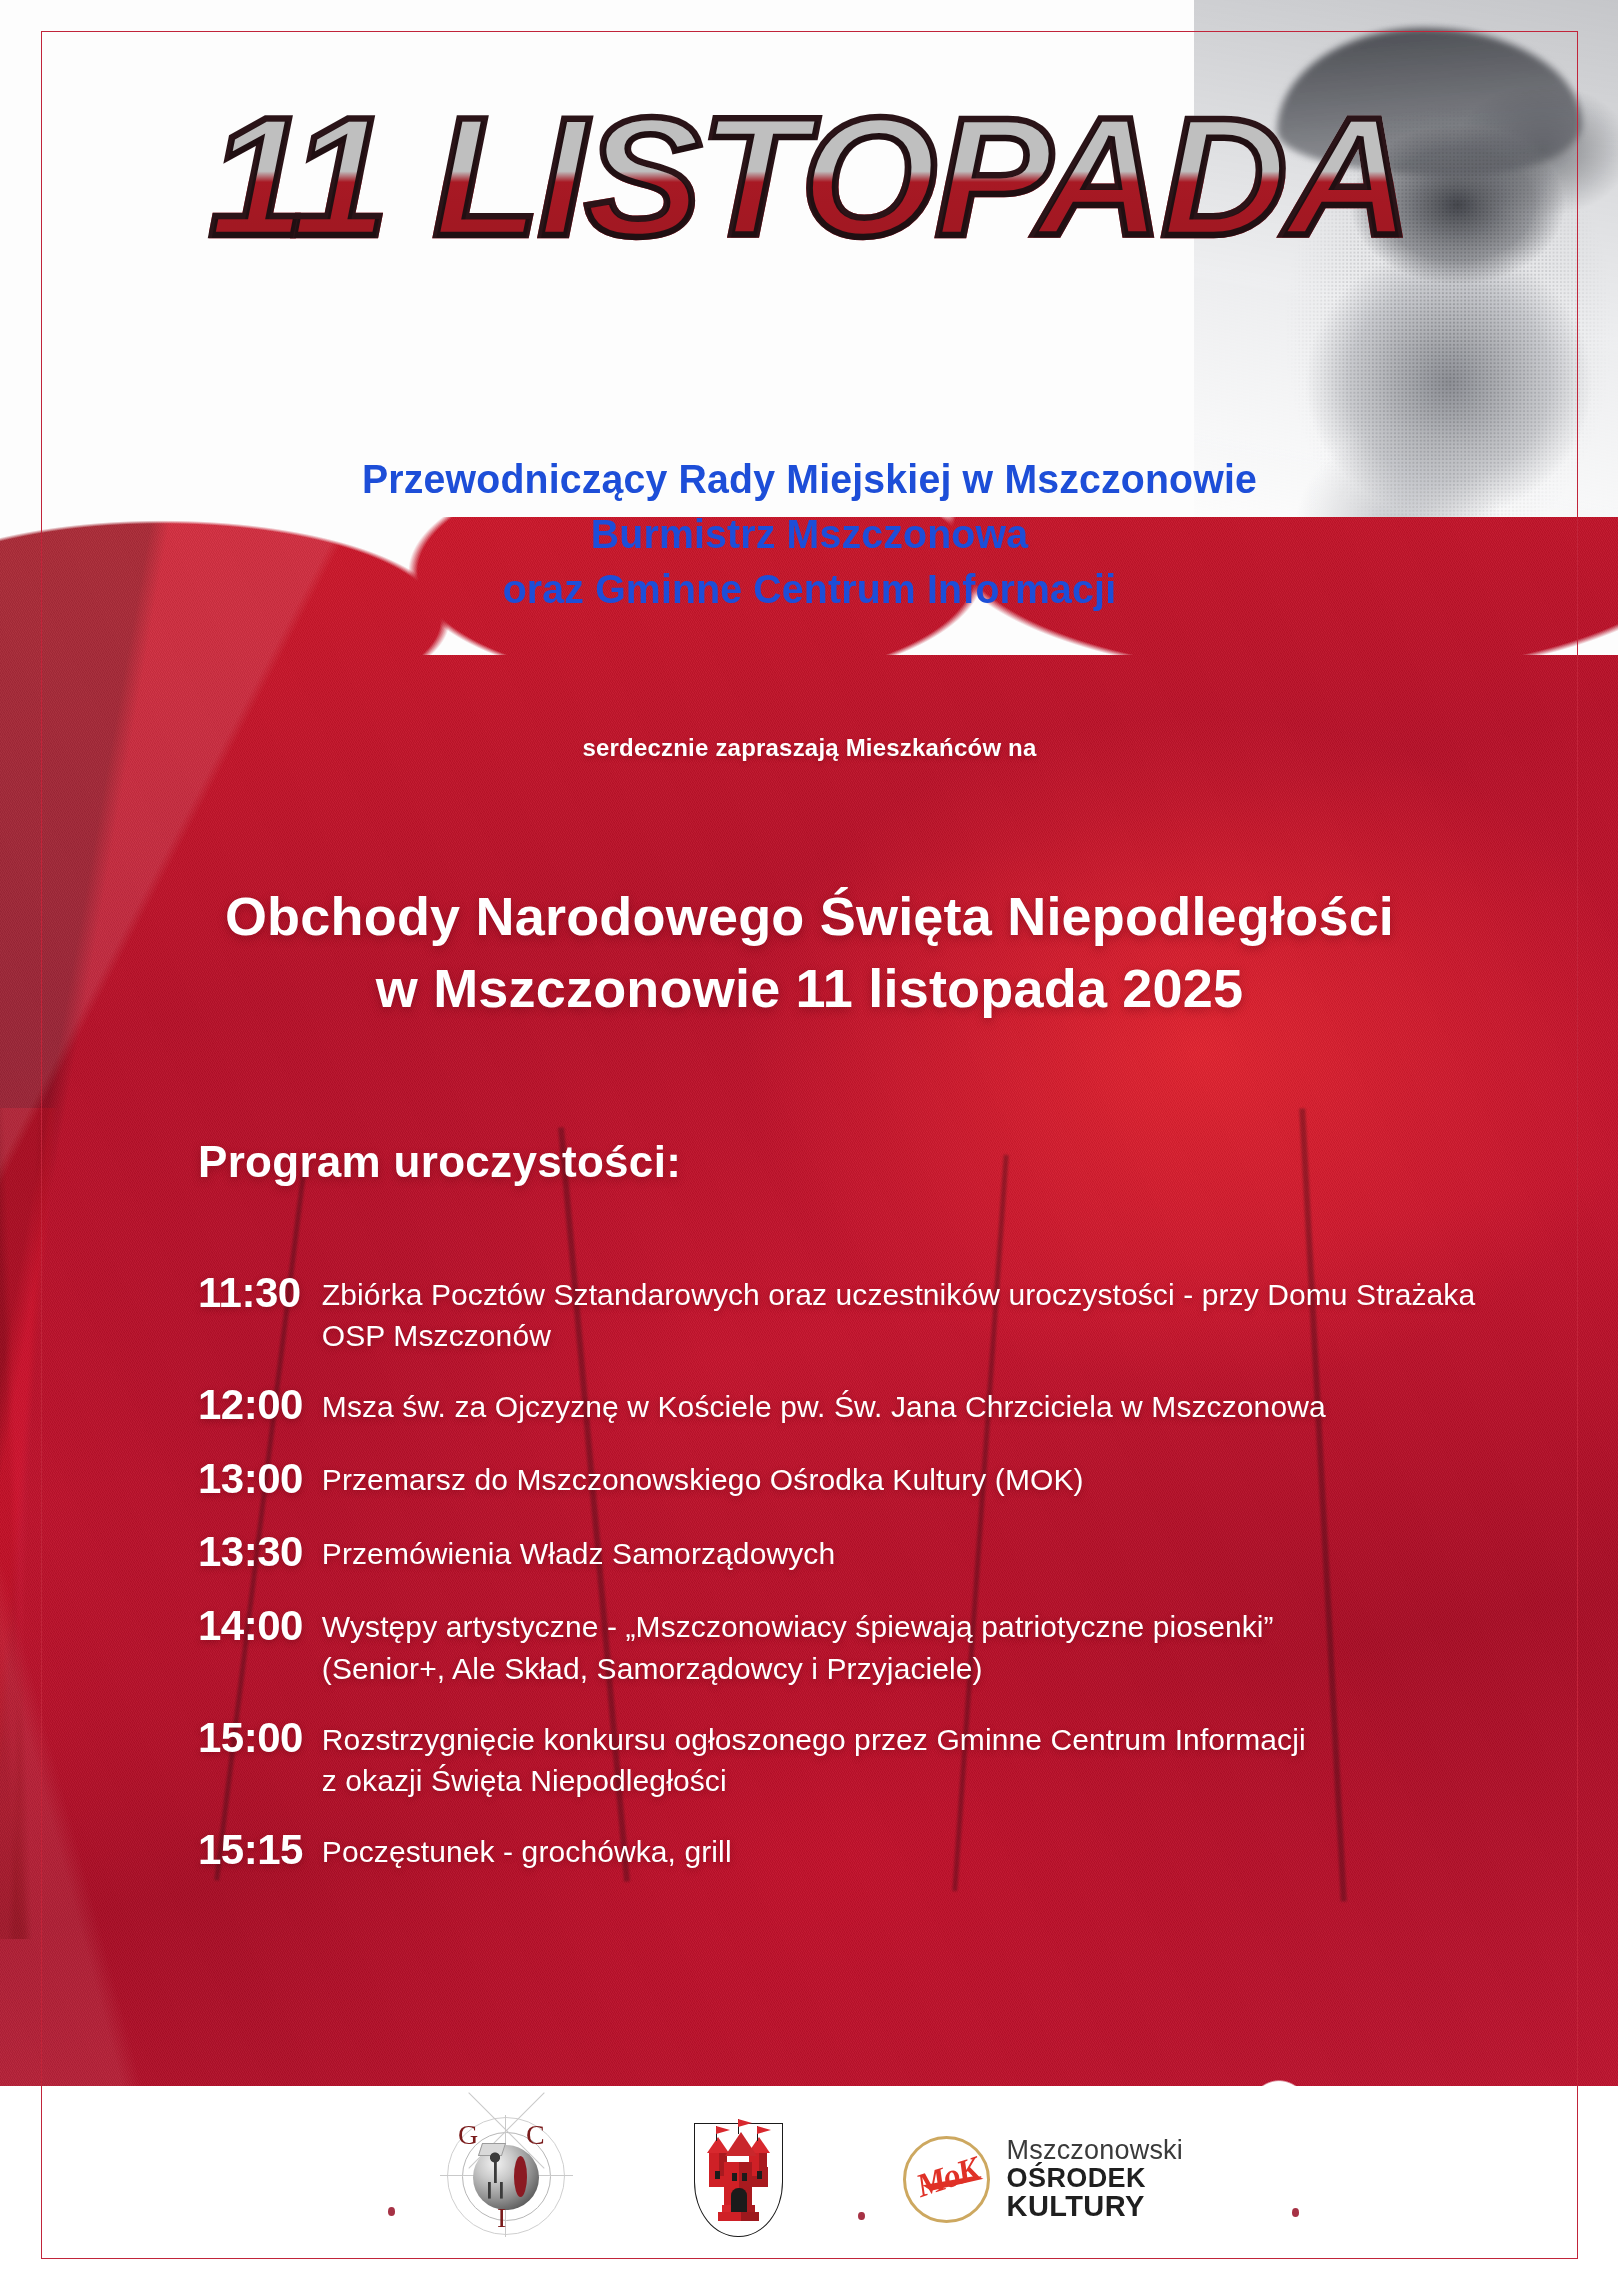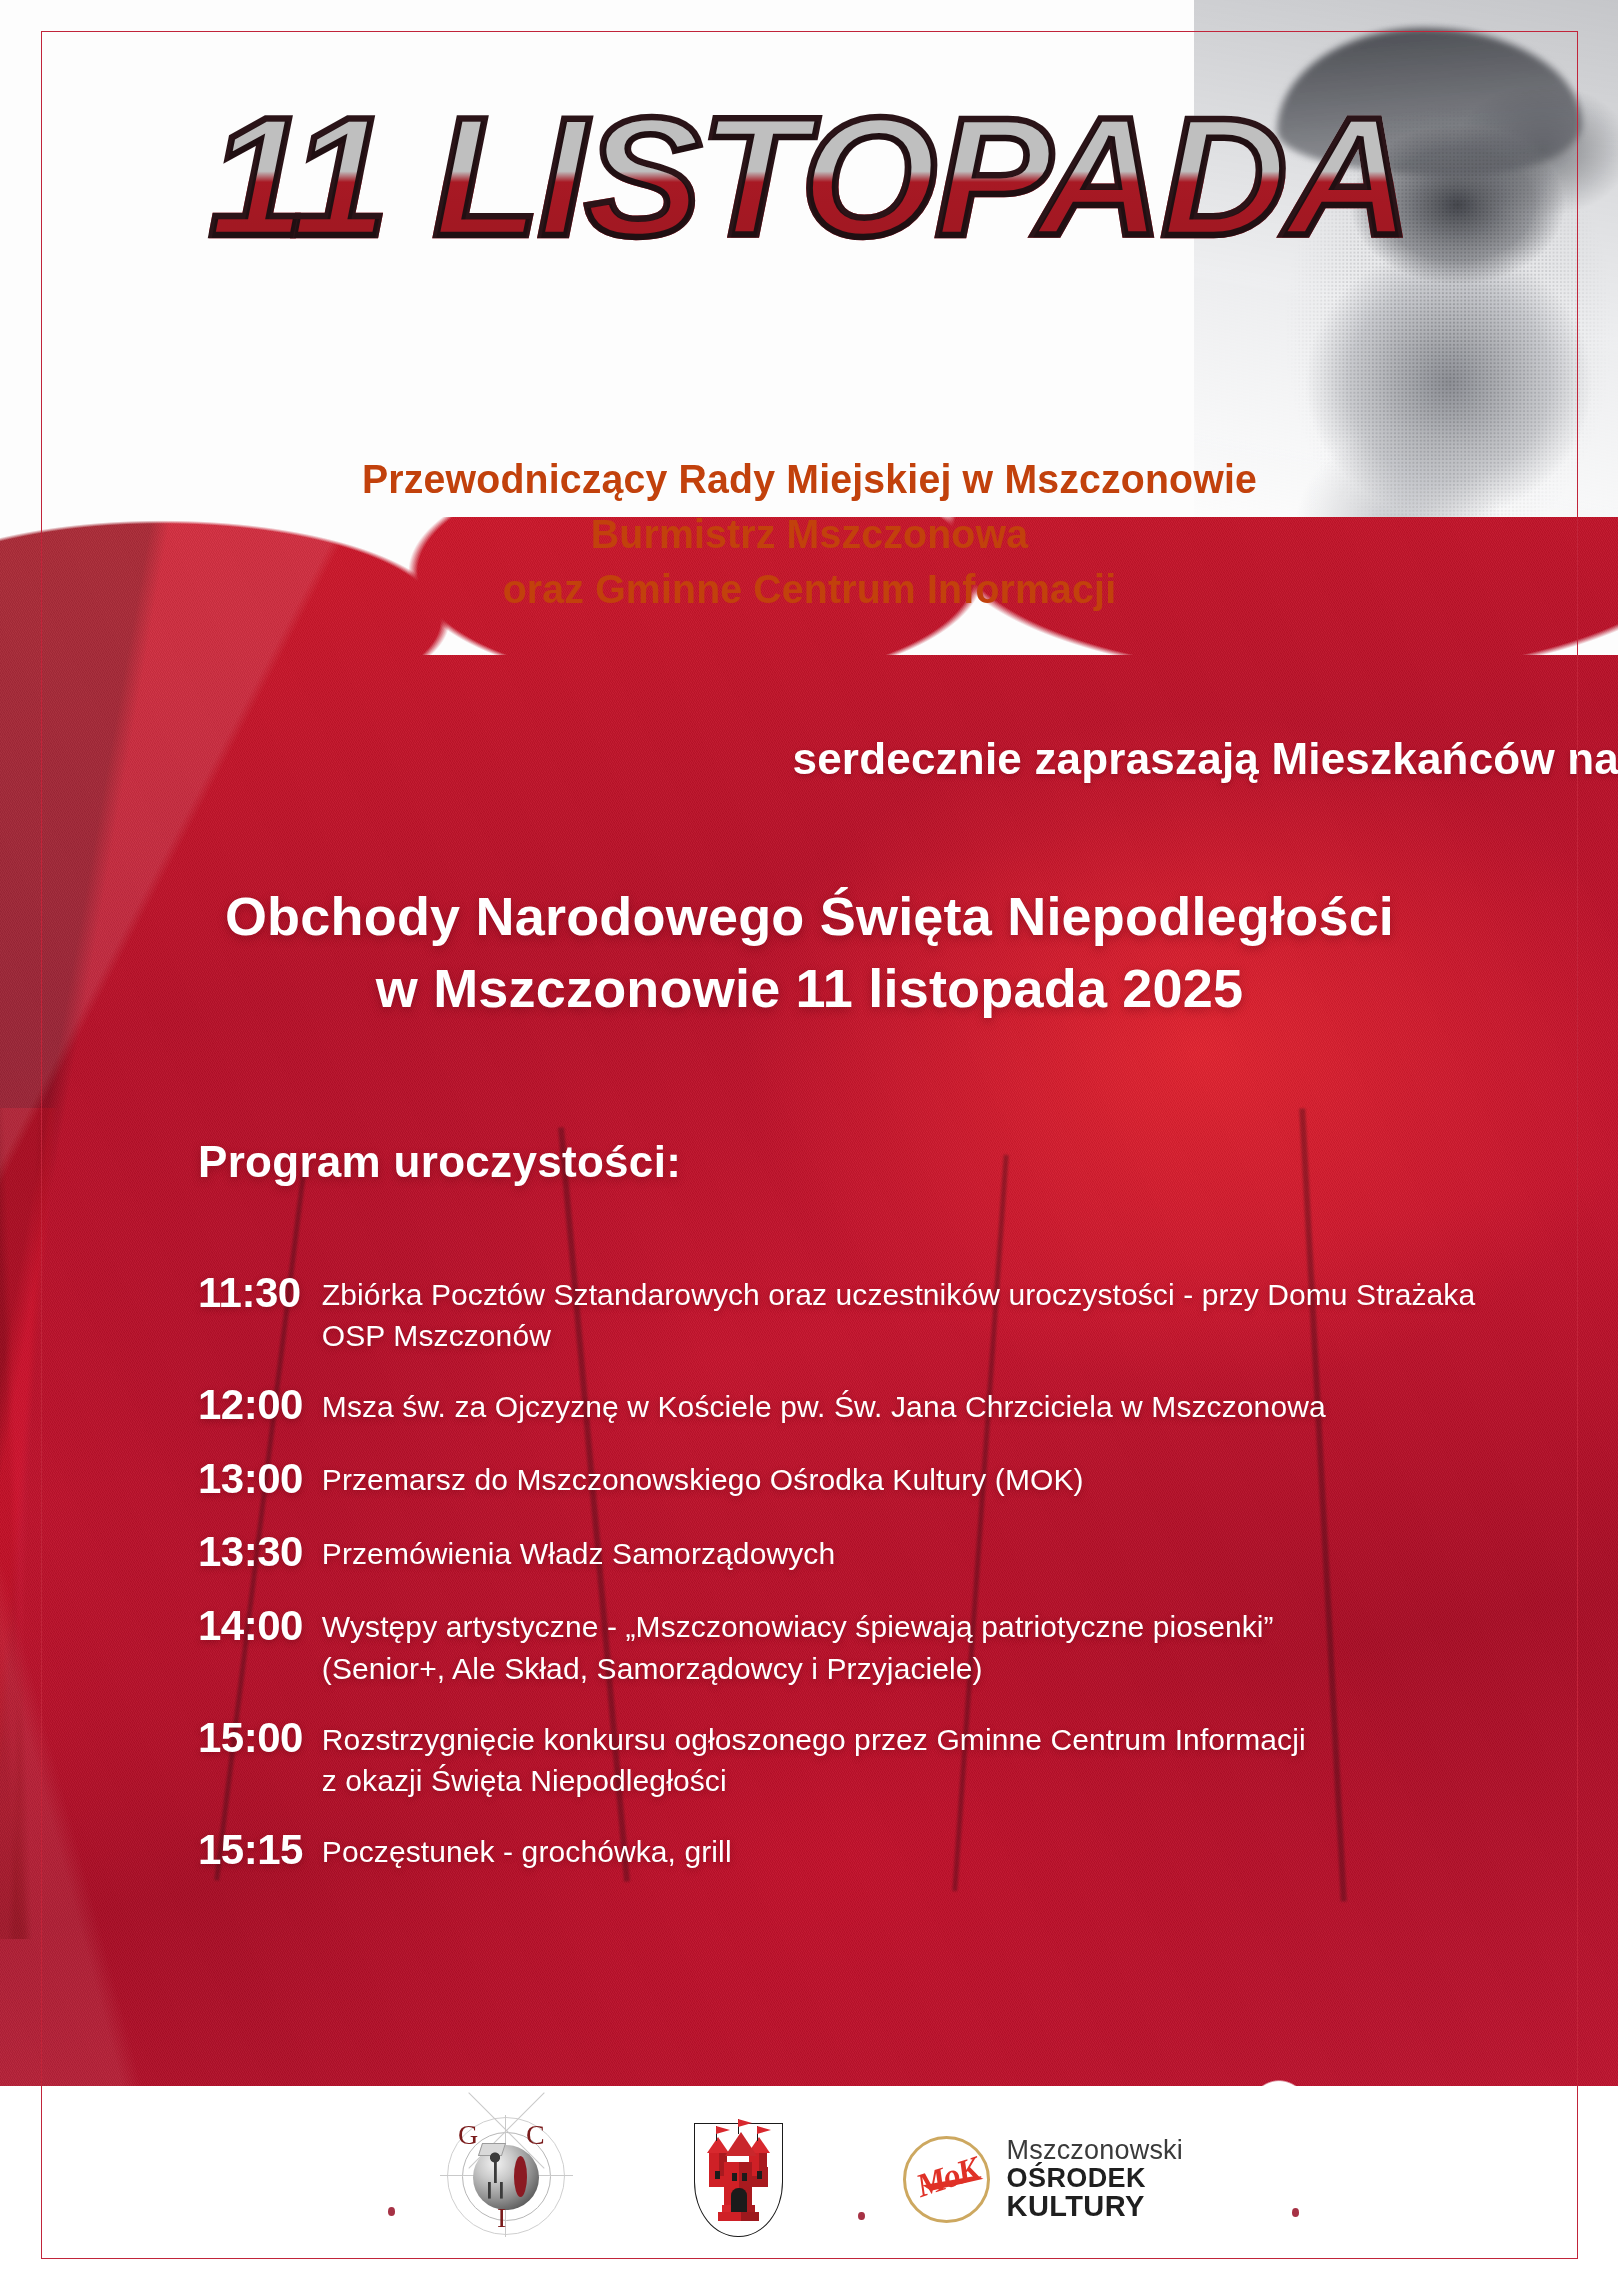--- a/index.html
+++ b/index.html
@@ -170,33 +170,33 @@
     -webkit-text-stroke:6.5px #2b1418;
     paint-order:stroke fill;
     text-shadow:0 2.8px 0 rgba(0,0,0,.25);
   }
 
   
   .org-block{
     position:absolute; left:0; top:452px; width:100%;
     text-align:center; z-index:20;
     font-family:"Liberation Sans Narrow","Liberation Sans", sans-serif;
-    font-weight:700; color:#c2410c;
+    font-weight:700; color:#1d4ed8;
     font-size:40px; line-height:1.38;
     letter-spacing:0.2px;
   }
   .org-block div{ transform:scaleX(.98); }
 
   
   .invite{
     position:absolute; left:0; top:734px; width:100%;
-    text-align:right; z-index:20;
+    text-align:center; z-index:20;
     font-family:"Liberation Sans Narrow","Liberation Sans", sans-serif;
     font-weight:700; color:#ffffff;
-    font-size:44px; letter-spacing:0.2px;
+    font-size:24px; letter-spacing:0.2px;
     text-shadow:0 1.8px 5.5px rgba(90,0,14,.35);
   }
 
   
   .event{
     position:absolute; left:0; top:881px; width:100%;
     text-align:center; z-index:20;
     font-family:"Liberation Sans Narrow","Liberation Sans", sans-serif;
     font-weight:700; color:#ffffff;
     font-size:54px; line-height:1.33;

